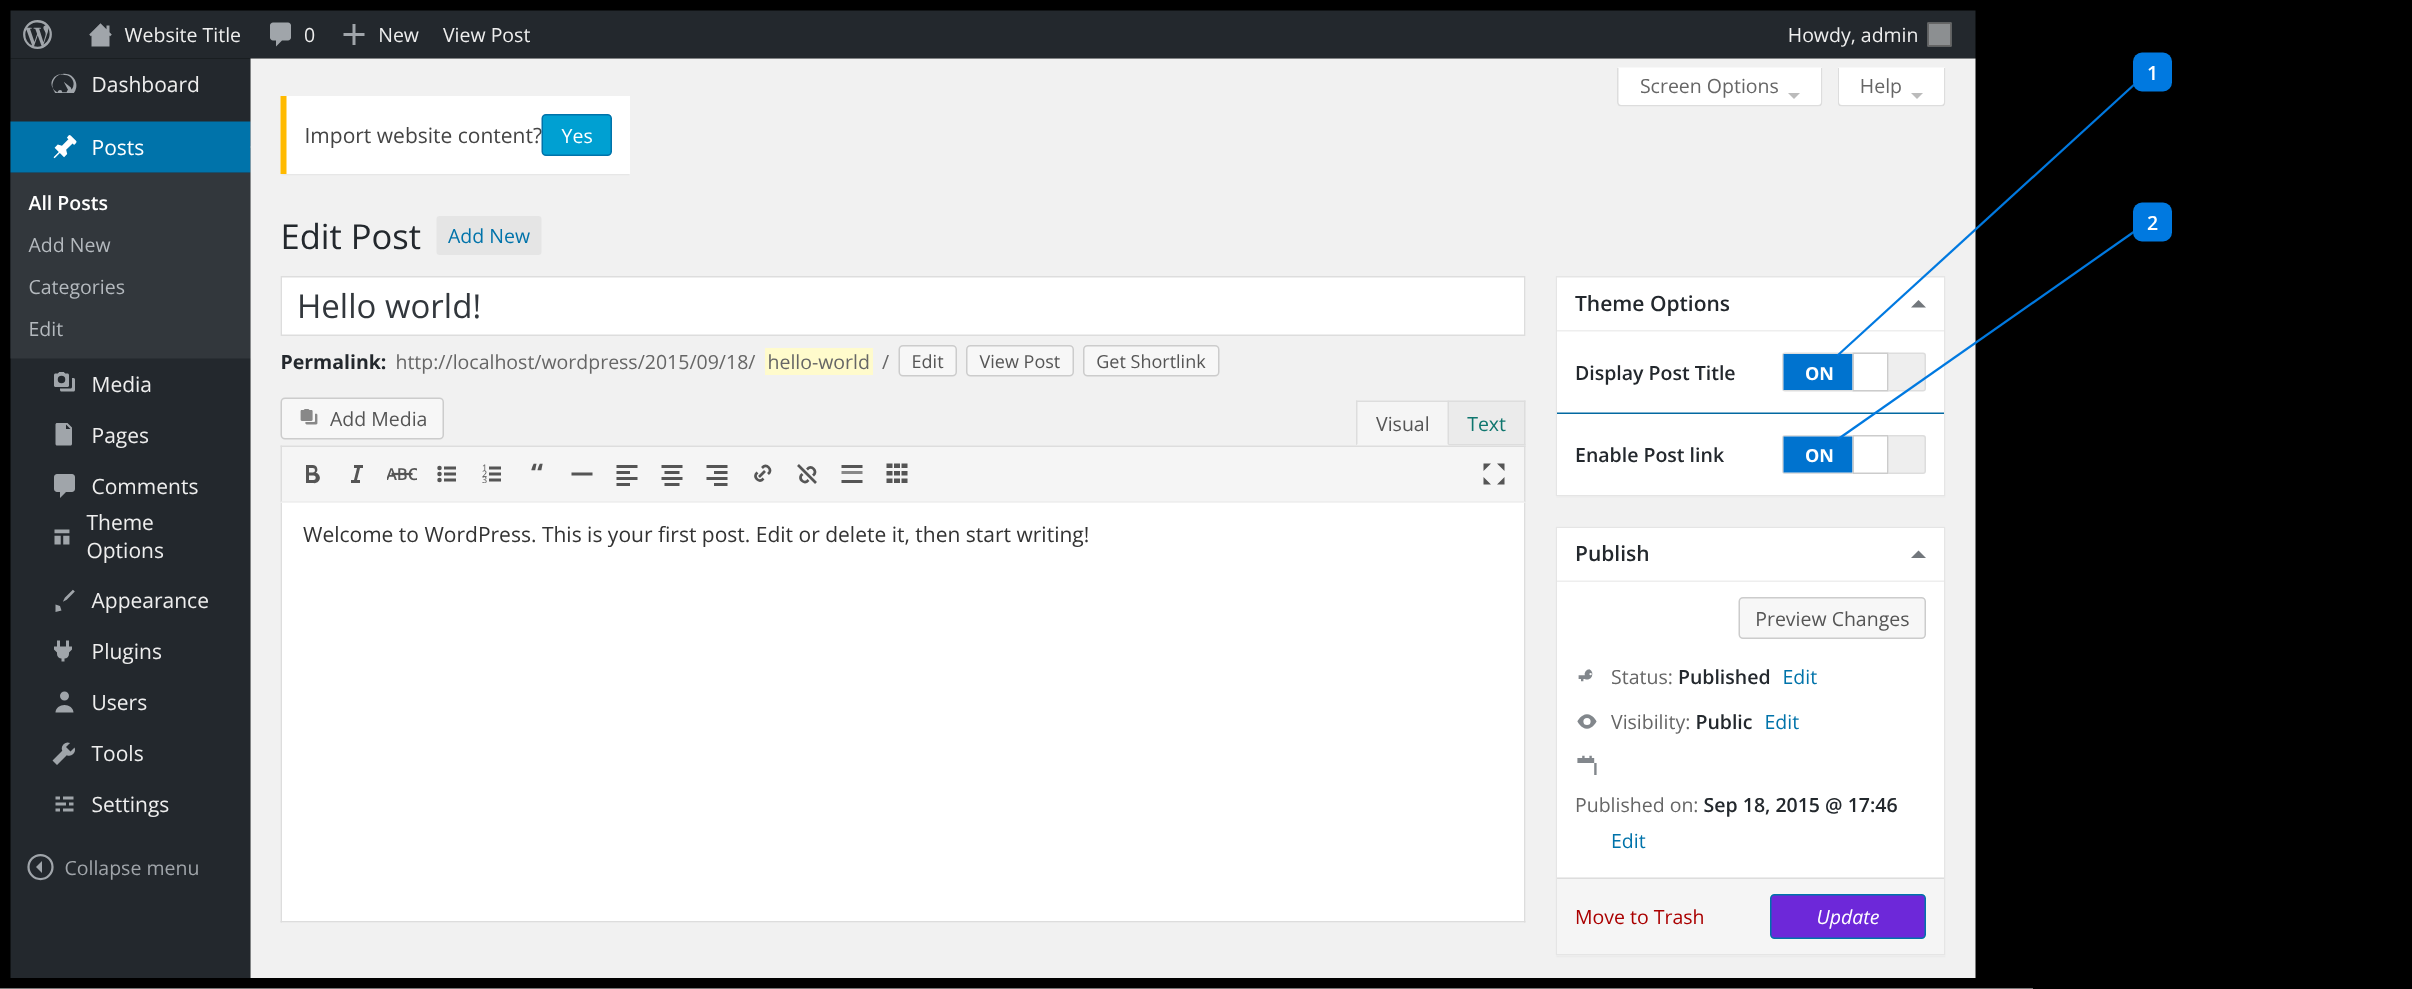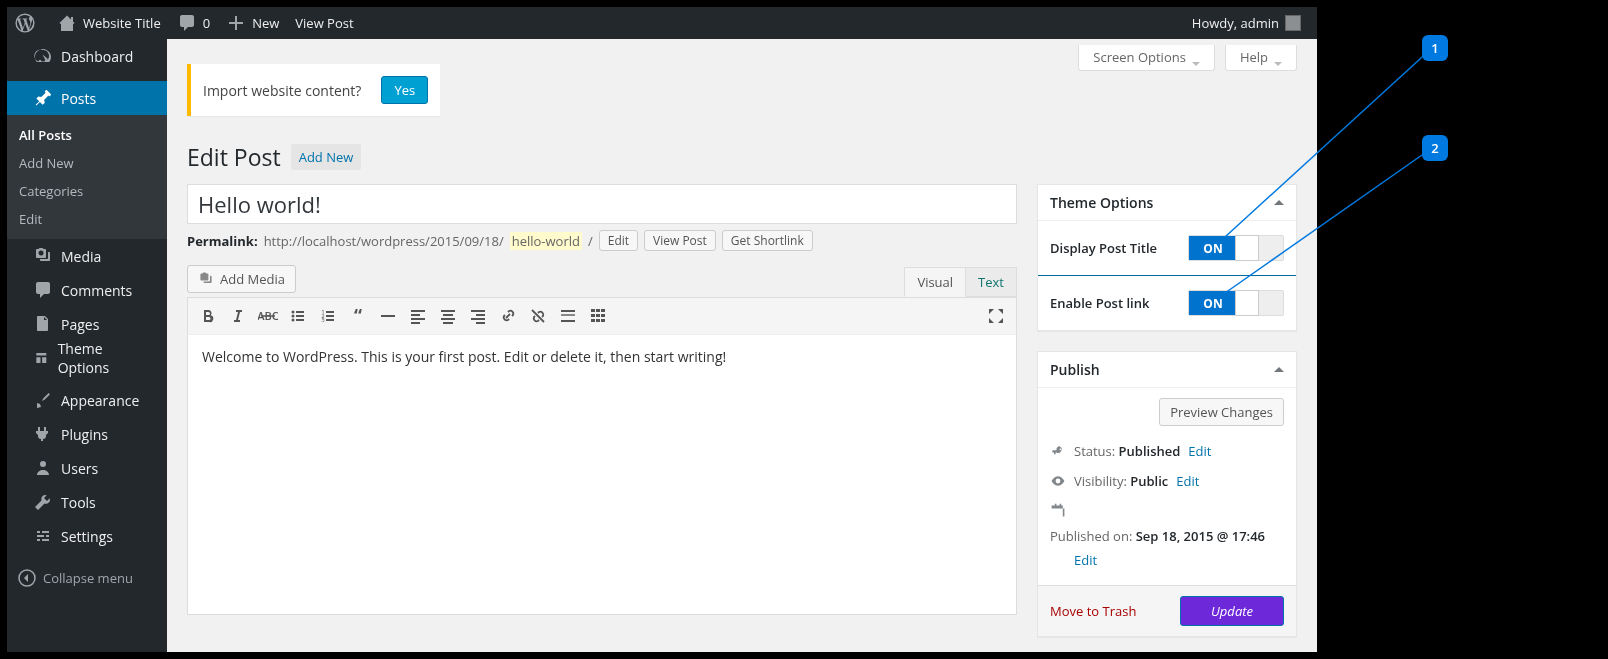--- a/index.html
+++ b/index.html
@@ -27,21 +27,21 @@
   .adminmenu .collapse { display: flex; align-items: center; height: 34px; padding: 0 10px; color: #a0a5aa; cursor: pointer; font-size: 13px; }
   .adminmenu .collapse .mi-ic { width: 20px; height: 20px; margin-right: 6px; fill: #a0a5aa; }
 
   
   .wpcontent { position: absolute; top: 39px; left: 167px; right: 291px; bottom: 7px; background: #f1f1f1; overflow: hidden; }
 
   .screen-meta-links { position: absolute; top: 6px; right: 20px; display: flex; gap: 10px; }
   .screen-meta-links .sm-btn { background: #fff; border: 1px solid #ddd; border-top: none; padding: 3px 14px 4px; font-size: 13px; color: #666; cursor: pointer; display: flex; align-items: flex-end; border-radius: 0 0 3px 3px; }
   .screen-meta-links .sm-btn .tri { margin-left: 6px; border: 4px solid transparent; border-top-color: #bbb; border-bottom-width: 0; }
 
-  .notice-import { position: absolute; top: 25px; left: 20px; background: #fff; border-left: 4px solid #ffba00; box-shadow: 0 1px 1px rgba(0,0,0,0.04); padding: 12px; display: flex; align-items: center; gap: 20px; }
+  .notice-import { position: absolute; top: 25px; left: 20px; background: #fff; border-left: 4px solid #ffba00; box-shadow: 0 1px 1px rgba(0,0,0,0.04); padding: 12px; display: flex; align-items: center; }
   .notice-import span { font-size: 14px; color: #444; }
   .notice-import .yes-btn { background: #00a0d2; color: #fff; border: 1px solid #0073aa; border-radius: 3px; padding: 4px 12px; font-size: 13px; cursor: pointer; }
 
   .page-title { position: absolute; top: 102px; left: 20px; display: flex; align-items: center; gap: 10px; }
   .page-title h1 { font-size: 23px; font-weight: 400; color: #23282d; }
   .page-title .add-new { background: #e5e5e5; border-radius: 2px; padding: 4px 8px; font-size: 13px; color: #0073aa; cursor: pointer; }
 
   .post-body { position: absolute; top: 145px; left: 20px; right: 300px; }
 
   .title-input { width: 100%; height: 40px; background: #fff; border: 1px solid #ddd; padding: 3px 10px; font-size: 22px; color: #32373c; outline: none; }
@@ -159,29 +159,29 @@
     <div class="sub-item">Edit</div>
   </div>
   <div class="menu-item">
     <svg class="mi-ic" viewBox="0 0 20 20">
         <path d="M13 11V4c0-.55-.45-1-1-1h-1.5l-1-1h-3l-1 1H4c-.55 0-1 .45-1 1v7c0 .55.45 1 1 1h8c.55 0 1-.45 1-1zM8 4.5a2.5 2.5 0 1 1 0 5 2.5 2.5 0 0 1 0-5zM15 6h1c.55 0 1 .45 1 1v7c0 .55-.45 1-1 1H8c-.55 0-1-.45-1-1v-1h7c.55 0 1-.45 1-1V6z"></path>
       </svg>
     <span>Media</span>
   </div>
   <div class="menu-item">
     <svg class="mi-ic" viewBox="0 0 20 20">
+        <path d="M5 2h7l3 3v11c0 .55-.45 1-1 1H5c-.55 0-1-.45-1-1V3c0-.55.45-1 1-1zm6 1v3h3l-3-3z"></path>
+      </svg>
+    <span>Pages</span>
+  </div>
+  <div class="menu-item">
+    <svg class="mi-ic" viewBox="0 0 20 20">
         <path d="M5 2h10c1.1 0 2 .9 2 2v8c0 1.1-.9 2-2 2h-4l-4 4v-4H5c-1.1 0-2-.9-2-2V4c0-1.1.9-2 2-2z"></path>
       </svg>
     <span>Comments</span>
-  </div>
-  <div class="menu-item">
-    <svg class="mi-ic" viewBox="0 0 20 20">
-        <path d="M5 2h7l3 3v11c0 .55-.45 1-1 1H5c-.55 0-1-.45-1-1V3c0-.55.45-1 1-1zm6 1v3h3l-3-3z"></path>
-      </svg>
-    <span>Pages</span>
   </div>
   <div class="menu-item">
     <svg class="mi-ic" viewBox="0 0 20 20">
         <path d="M4 4h12v3H4zM4 9h5v7H4zM11 9h5v7h-5z"></path>
       </svg>
     <span>Theme Options</span>
   </div>
   <div class="separator"></div>
   <div class="menu-item">
     <svg class="mi-ic" viewBox="0 0 20 20">

